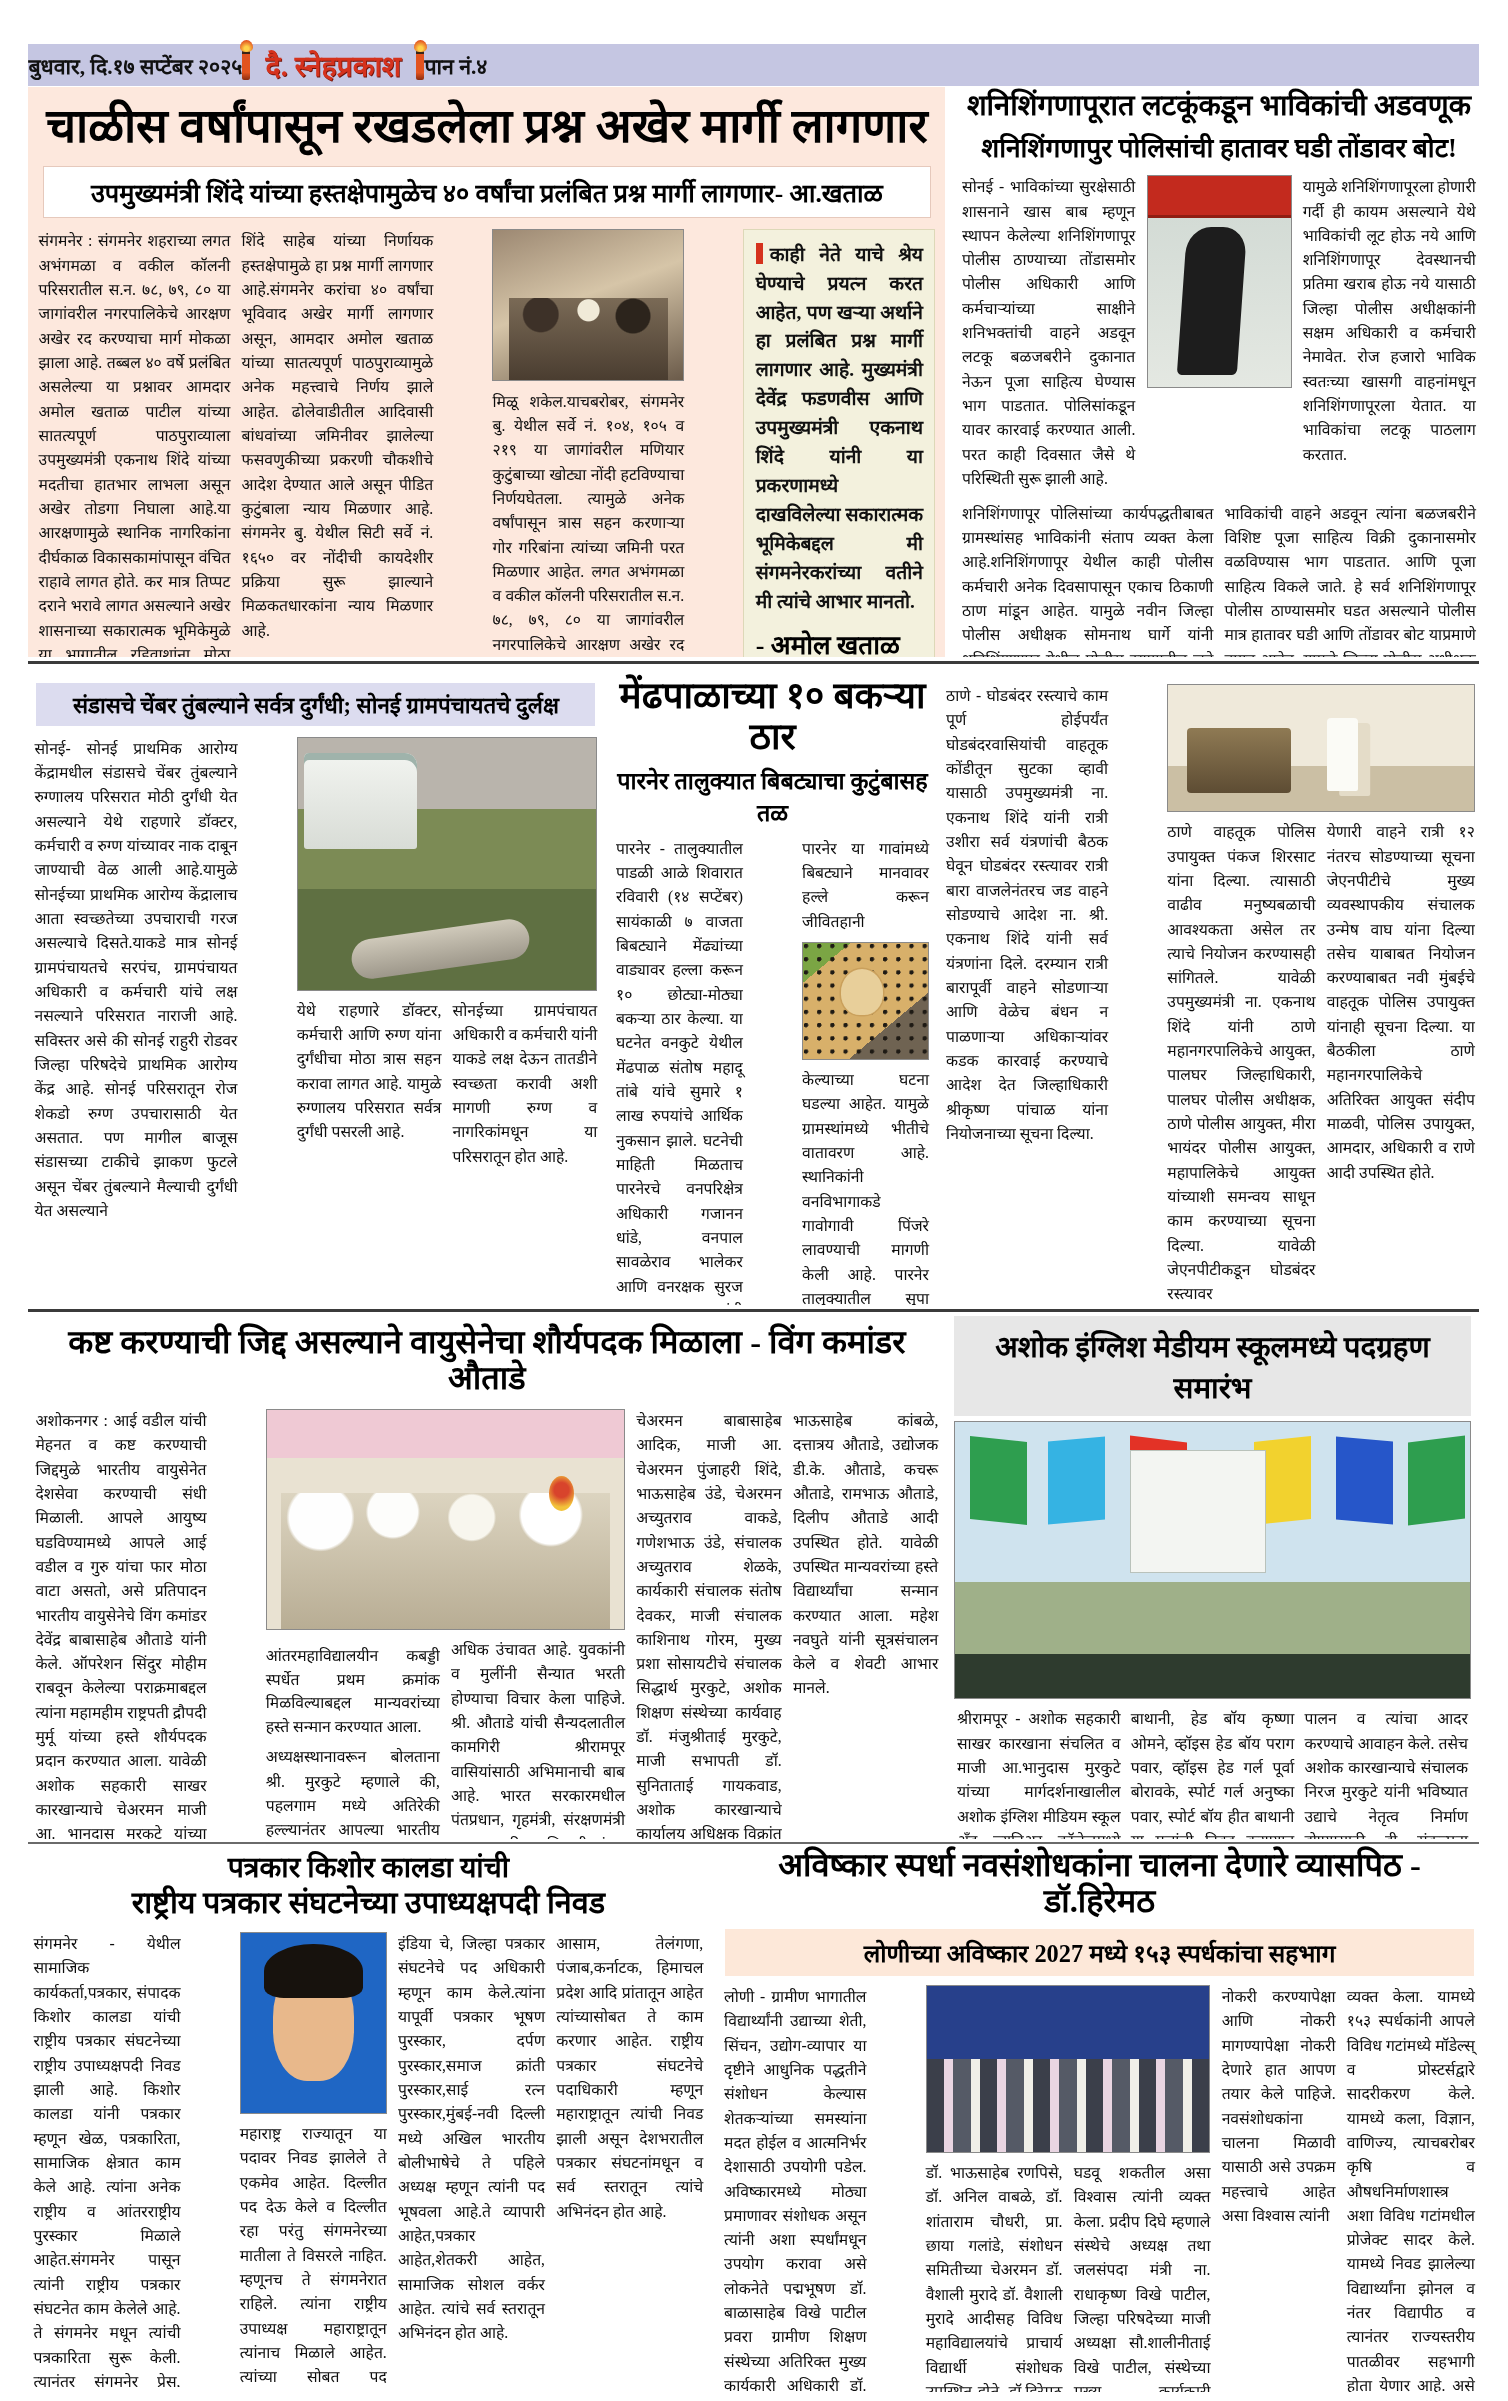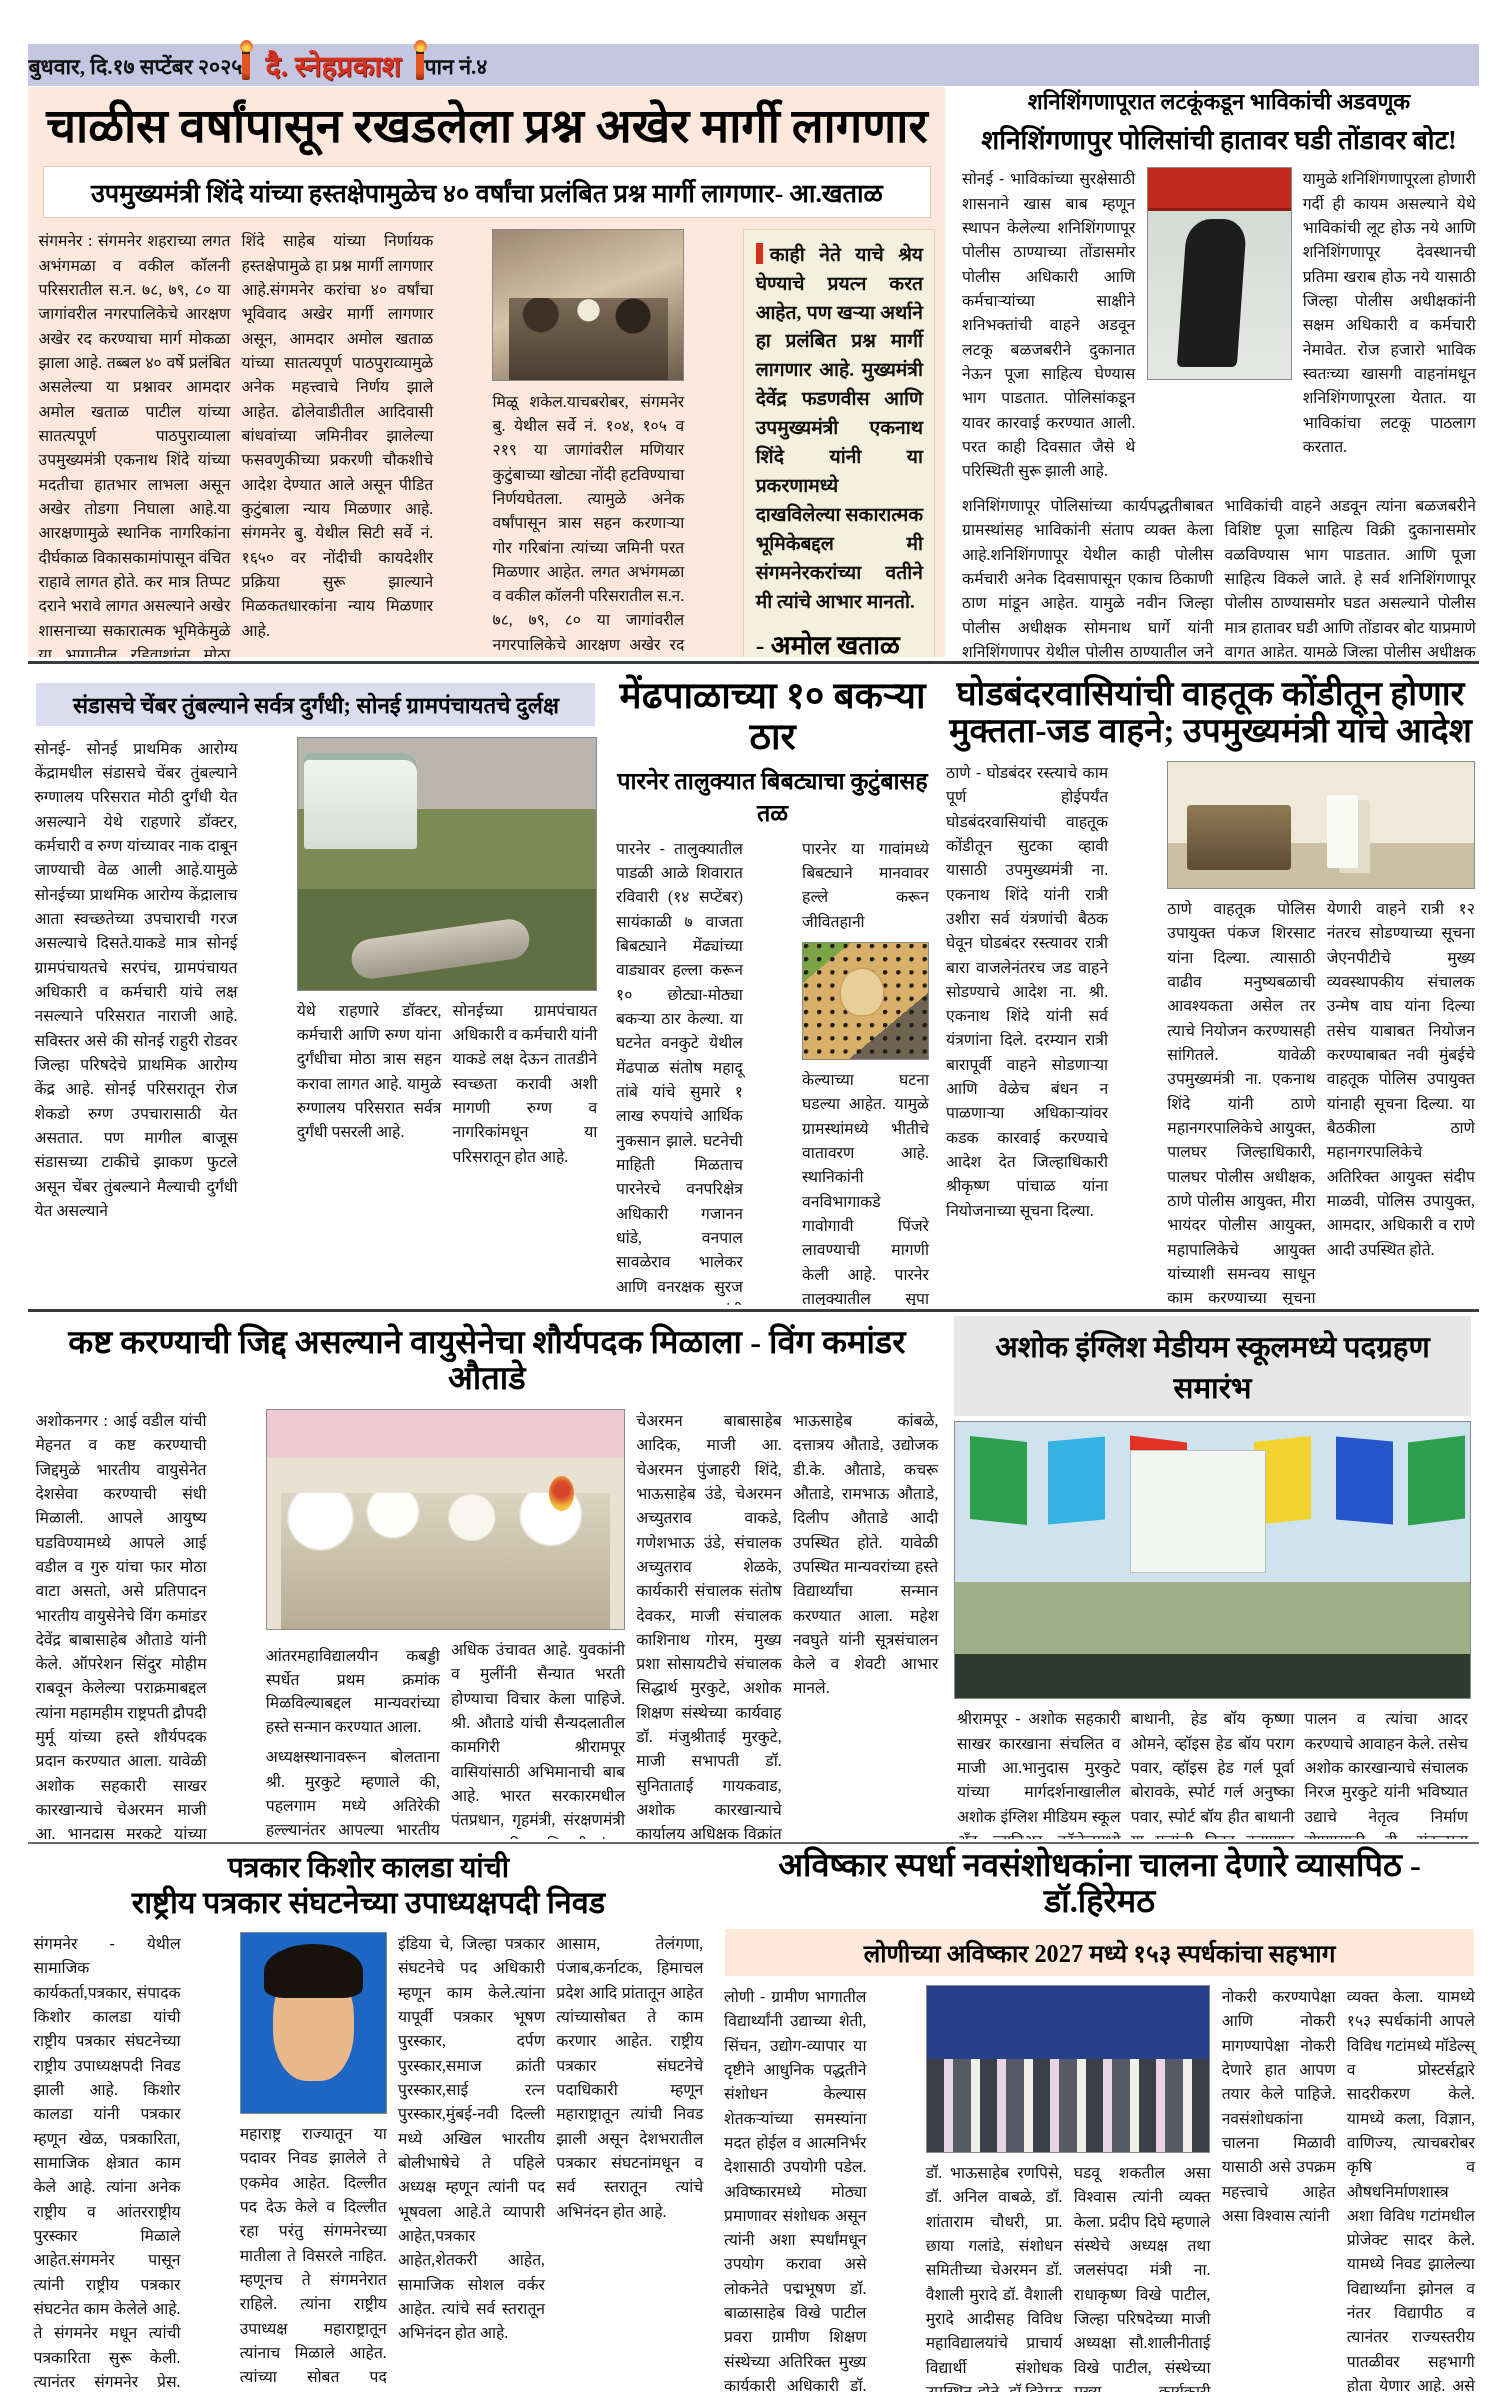--- a/index.html
+++ b/index.html
@@ -41,21 +41,21 @@
                   radial-gradient(circle at 78% 22%,#2c241c 12%,transparent 13%),
                   linear-gradient(#7a6a56,#4a3d30);}
   .quote{background:#f3f1dd;border:0.5px solid #ddd8b8;padding:10.2px 11.2px;}
   .qtext{font-size:19.3px;line-height:1.5;font-weight:bold;color:#111;margin:0;text-align:justify;}
   .qbar{display:inline-block;width:7.1px;height:20.3px;background:#d5321d;margin-right:7.1px;vertical-align:-3px;}
   .qauthor{font-size:26px;font-weight:bold;text-align:left;margin:9.1px 0 0;}
   .qrole{font-size:18.3px;text-align:right;margin:3px 0 0;}
 
   
   .art-b{left:958px;top:87px;width:522px;height:570px;padding:3px 4.1px;}
-  .hl-b{font-size:22px;}
+  .hl-b{font-size:29px;}
   .sub-b{font-size:26.4px;margin-top:7.1px;}
   .b-row{margin-top:10.2px;}
   .photo-b{width:145px;height:213px;flex:0 0 145px;background:linear-gradient(#cfd8d2,#e4e8e2);}
   .photo-b::before{content:"";position:absolute;top:0;left:0;right:0;height:20%;background:#c32a1e;
        box-shadow:inset 0 -3px 0 #8f1d12;}
   .photo-b::after{content:"";position:absolute;left:24%;top:24%;width:42%;height:70%;
        background:#1d1d1d;border-radius:40% 40% 8% 8%/18% 18% 4% 4%;transform:skewX(-4deg);}
 
   
   .art-c{left:28.4px;top:669px;width:575px;height:636px;padding:4.1px 6.1px;}
@@ -210,21 +210,20 @@
       <p class="bt col">पारनेर - तालुक्यातील पाडळी आळे शिवारात रविवारी (१४ सप्टेंबर) सायंकाळी ७ वाजता बिबट्याने मेंढ्यांच्या वाड्यावर हल्ला करून १० छोट्या-मोठ्या बकऱ्या ठार केल्या. या घटनेत वनकुटे येथील मेंढपाळ संतोष महादू तांबे यांचे सुमारे १ लाख रुपयांचे आर्थिक नुकसान झाले. घटनेची माहिती मिळताच पारनेरचे वनपरिक्षेत्र अधिकारी गजानन धांडे, वनपाल सावळेराव भालेकर आणि वनरक्षक सुरज जाधव यांनी घटनास्थळी भेट देऊन पंचनामा केला. त्यांनी नुकसानभरपाई मिळवून देण्याचे आश्वासन दिले.</p>
       <div class="col colstack">
         <p class="bt">पारनेर या गावांमध्ये बिब‌ट्याने मानवावर हल्ले करून जीवितहानी</p>
         <div class="photo photo-d"></div>
         <p class="bt">केल्याच्या घटना घडल्या आहेत. यामुळे ग्रामस्थांमध्ये भीतीचे वातावरण आहे. स्थानिकांनी वनविभागाकडे गावोगावी पिंजरे लावण्याची मागणी केली आहे. पारनेर तालुक्यातील सुपा परिसरात बिबट्याच्या वाढत्या वावरामुळे नागरिकांमध्ये भीतीचे वातावरण निर्माण झाले आहे. आठ दिवसांपूर्वी जिजाबा गवळी वस्ती येथे एक बिबट्या पकडण्यात आला होता. त्यानंतर मंगळवारी सुपा, खडकवाडी, कळस परिसरात बिबट्या दिसून आल्याने नागरिक अजूनही चिंतेत आहेत.</p>
       </div>
     </div>
   </section>
 
   <section class="art art-e">
-    <h2 class="hl hl-e">घोडबंदरवासियांची वाहतूक कोंडीतून होणार मुक्तता-जड वाहने; उपमुख्यमंत्री यांचे आदेश</h2>
     <div class="cols" style="margin-top:11px;">
       <p class="bt p32" style="flex:0 0 162px;">ठाणे - घोडबंदर रस्त्याचे काम पूर्ण होईपर्यंत घोडबंदरवासियांची वाहतूक कोंडीतून सुटका व्हावी यासाठी उपमुख्यमंत्री ना. एकनाथ शिंदे यांनी रात्री उशीरा सर्व यंत्रणांची बैठक घेवून घोडबंदर रस्त्यावर रात्री बारा वाजलेनंतरच जड वाहने सोडण्याचे आदेश ना. श्री. एकनाथ शिंदे यांनी सर्व यंत्रणांना दिले. दरम्यान रात्री बारापूर्वी वाहने सोडणाऱ्या आणि वेळेच बंधन न पाळणाऱ्या अधिकाऱ्यांवर कडक कारवाई करण्याचे आदेश देत जिल्हाधिकारी श्रीकृष्ण पांचाळ यांना नियोजनाच्या सूचना दिल्या.</p>
       <div class="col colstack">
         <div class="photo photo-e"></div>
         <div class="cols">
           <p class="bt col p32">ठाणे वाहतूक पोलिस उपायुक्त पंकज शिरसाट यांना दिल्या. त्यासाठी वाढीव मनुष्यबळाची आवश्यकता असेल तर त्याचे नियोजन करण्यासही सांगितले. यावेळी उपमुख्यमंत्री ना. एकनाथ शिंदे यांनी ठाणे महानगरपालिकेचे आयुक्त, पालघर जिल्हाधिकारी, पालघर पोलीस अधीक्षक, ठाणे पोलीस आयुक्त, मीरा भायंदर पोलीस आयुक्त, महापालिकेचे आयुक्त यांच्याशी समन्वय साधून काम करण्याच्या सूचना दिल्या. यावेळी जेएनपीटीकडून घोडबंदर रस्त्यावर</p>
           <p class="bt col p32">येणारी वाहने रात्री १२ नंतरच सोडण्याच्या सूचना जेएनपीटीचे मुख्य व्यवस्थापकीय संचालक उन्मेष वाघ यांना दिल्या तसेच याबाबत नियोजन करण्याबाबत नवी मुंबईचे वाहतूक पोलिस उपायुक्त यांनाही सूचना दिल्या. या बैठकीला ठाणे महानगरपालिकेचे अतिरिक्त आयुक्त संदीप माळवी, पोलिस उपायुक्त, आमदार, अधिकारी व राणे आदी उपस्थित होते.</p>
         </div>
       </div>
     </div>

